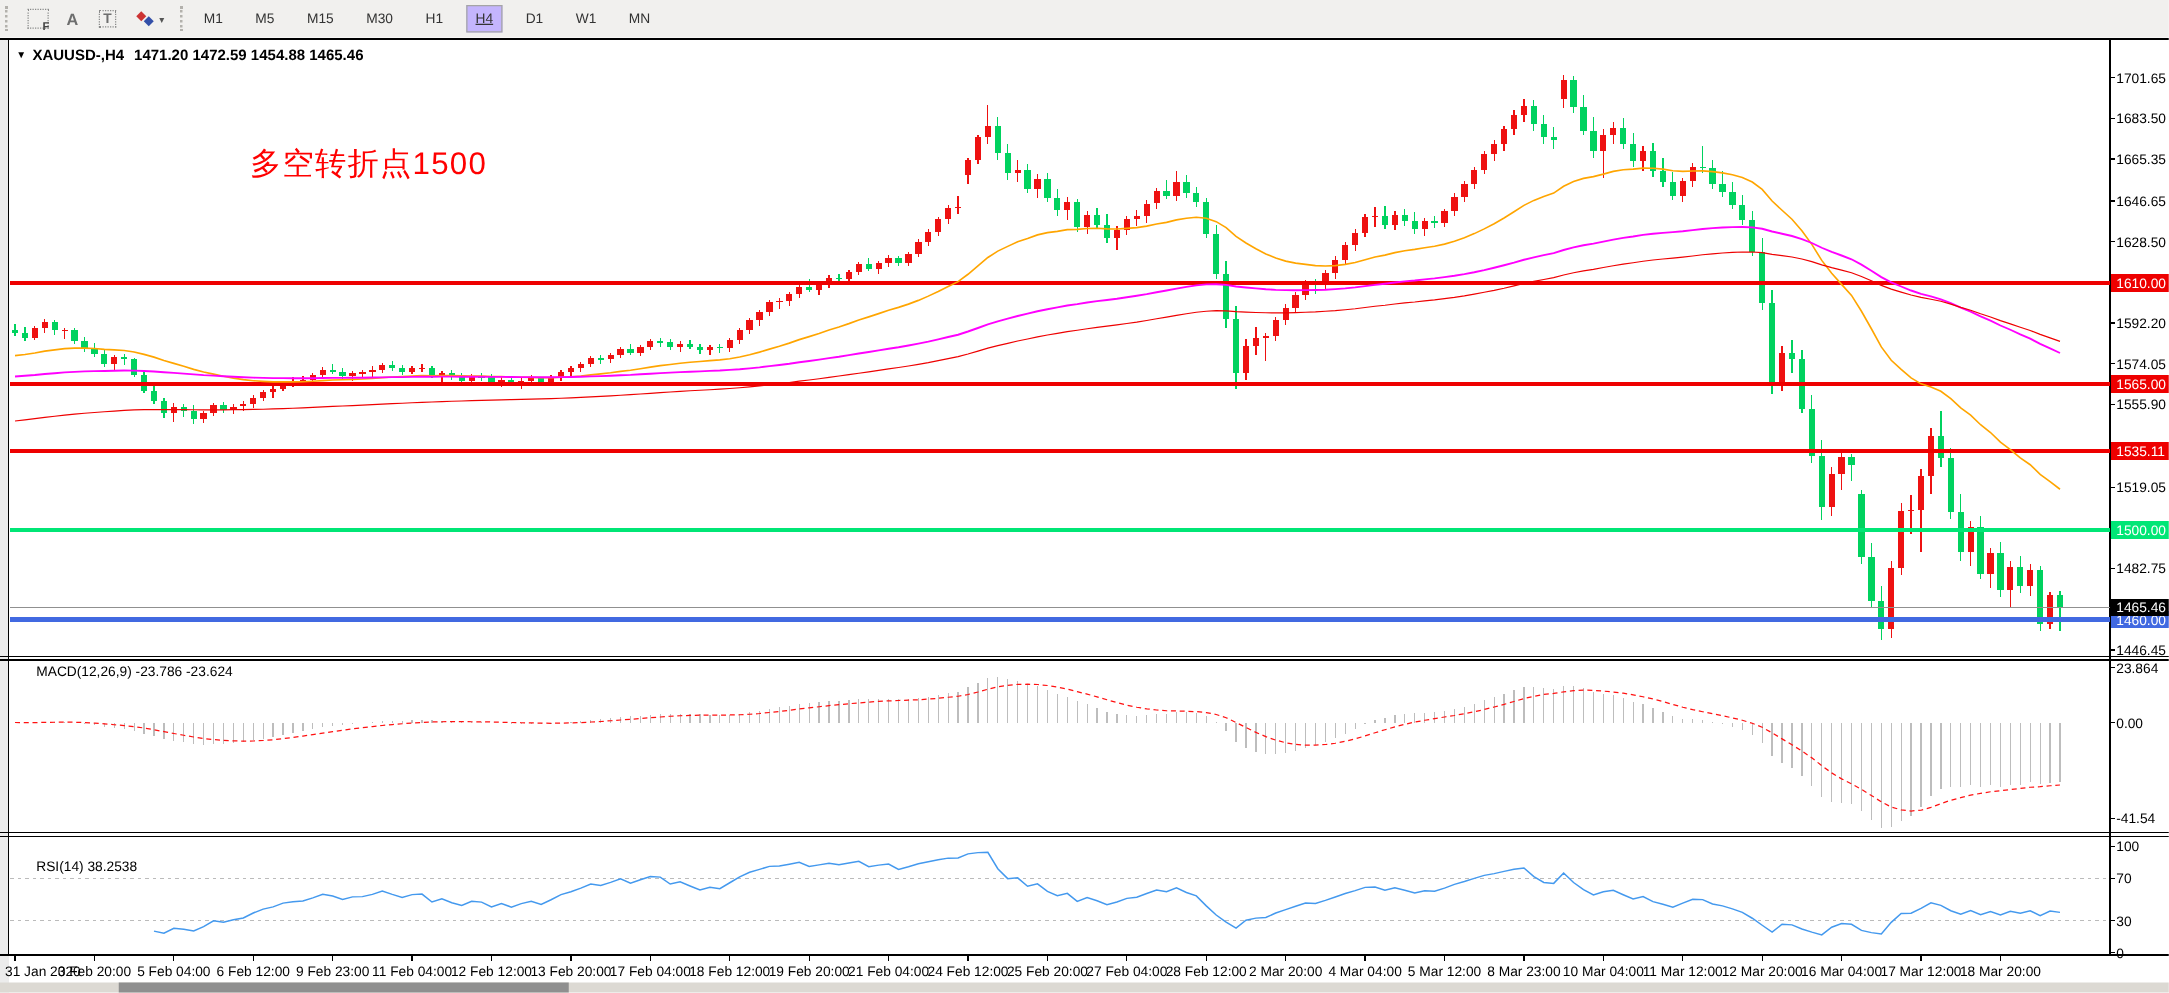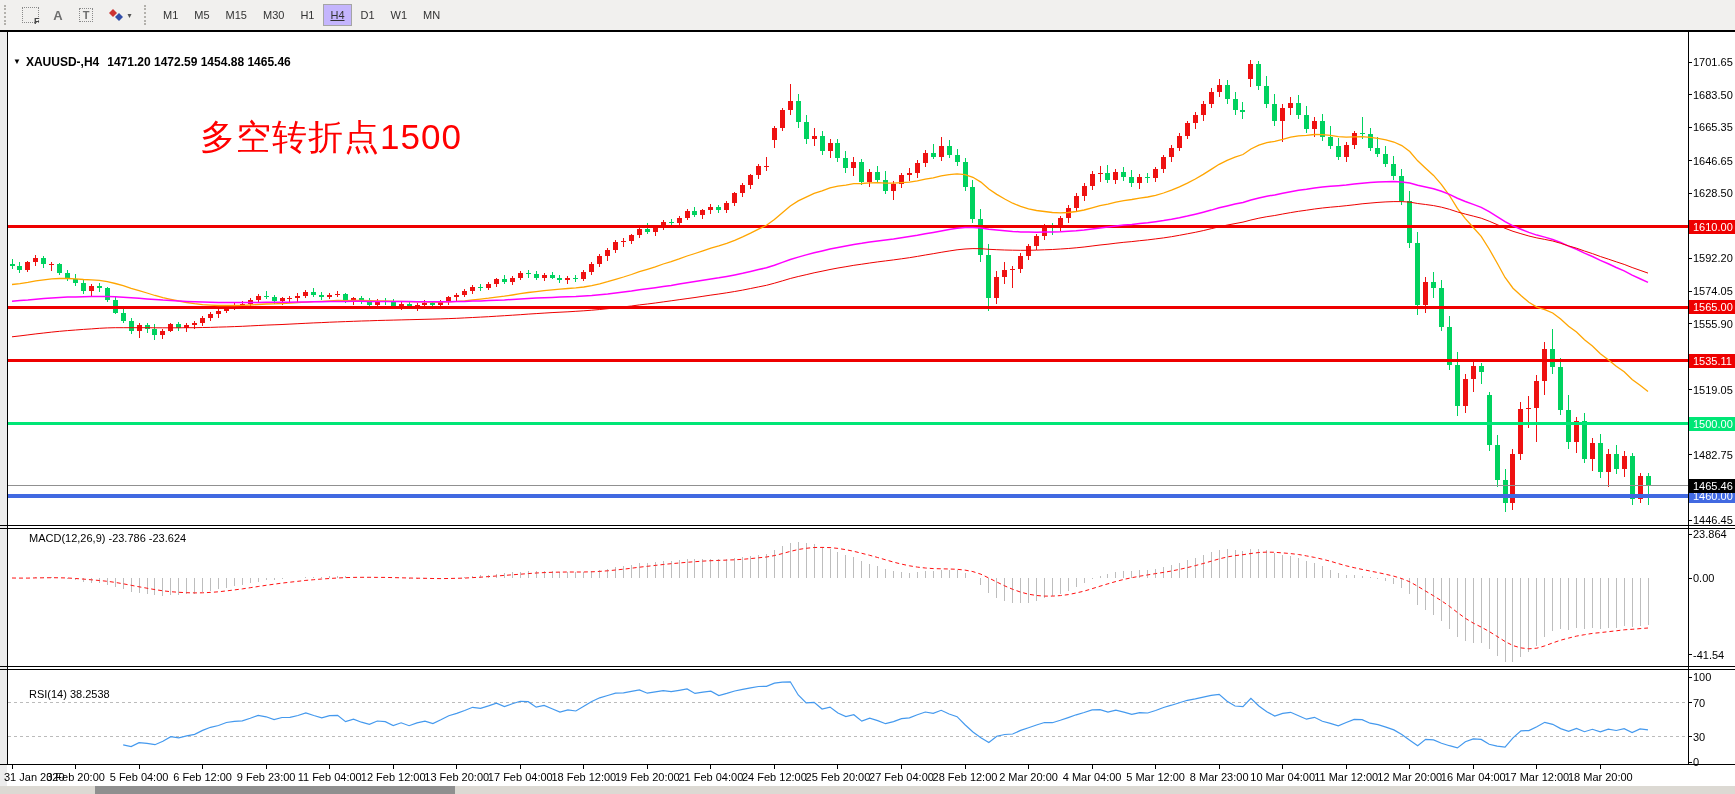--- a/index.html
+++ b/index.html
@@ -7,29 +7,29 @@
   
   .toolbar{position:absolute;top:0;left:0;width:1735px;height:30px;background:#f1f0ee;display:flex;align-items:center;z-index:3;}
   .grip{width:4px;height:20px;border-left:2px dotted #b3b1ac;margin:0 6px 0 4px;}
   .tool{width:28px;height:24px;background:transparent;border:1px solid transparent;display:flex;align-items:center;justify-content:center;padding:0;cursor:default;}
   .gridf{position:relative;width:15px;height:14px;border:1px dotted #8a8a8a;display:block;}
   .gridf b{position:absolute;right:-2px;bottom:-4px;font-size:9px;font-weight:700;color:#444;background:transparent;}
   .ta{font-size:13px;font-weight:700;color:#6e6e6e;}
   .tt{font-size:11px;font-weight:700;color:#6e6e6e;border:1px dotted #8a8a8a;padding:0 3px;}
   .tool.wide{width:40px;}
   .caret{font-size:8px;color:#555;margin-left:3px;}
-  .tf-group{display:flex;gap:2px;}
+  .tf-group{display:flex;gap:12px;}
   .tf{min-width:27px;height:22px;padding:2px 6px;font-size:11px;color:#333;background:transparent;border:1px solid transparent;font-family:"Liberation Sans",sans-serif;}
   .tf.active{background:#c4b5fd;border:1px solid #a5a5a5;text-decoration:underline;}
   
   #cv{position:absolute;top:0;left:0;z-index:1;}
-  .chart-title{position:absolute;top:37px;left:13px;z-index:2;color:#000;font-size:12px;font-weight:700;margin-top:18px;}
+  .chart-title{position:absolute;top:37px;left:13px;z-index:2;color:#000;font-size:12px;font-weight:700;}
   .chart-title .dd{font-size:8px;margin-right:5px;vertical-align:2px;}
   .chart-title .ohlc{margin-left:8px;font-weight:700;}
-  .annotation{position:absolute;top:114px;left:200px;z-index:2;font-size:35px;letter-spacing:1px;font-weight:500;}
+  .annotation{position:absolute;top:114px;left:200px;z-index:2;font-size:25px;letter-spacing:1px;font-weight:500;}
   .pane-label{position:absolute;left:13px;z-index:2;font-size:11px;color:#000;margin-left:16px;}
   .pane-label.macd{top:532px;}
   .pane-label.rsi{top:688px;}
   .hscroll{position:absolute;top:786px;left:0;width:1735px;height:8px;background:#dcd9d3;z-index:2;}
   .hscroll .thumb{position:absolute;top:0;left:95px;width:360px;height:8px;background:#8f8f8f;}
 </style>
 </head>
 <body>
 
 <div class="toolbar">

